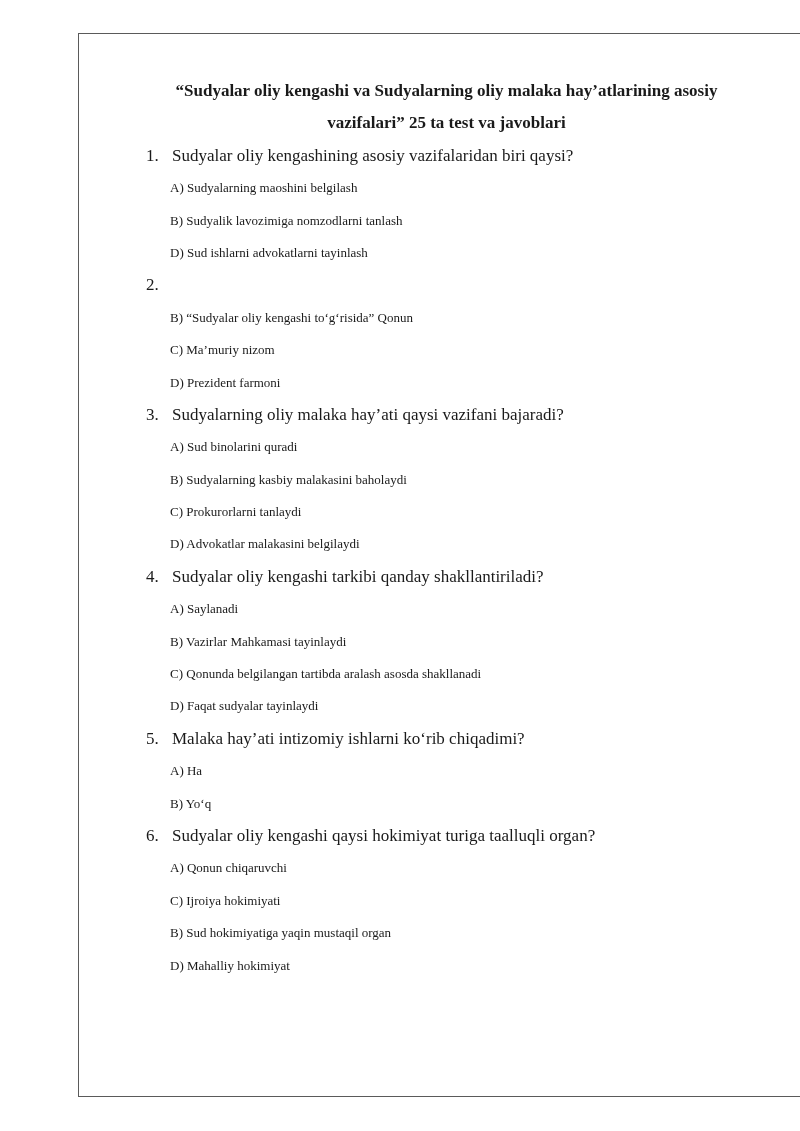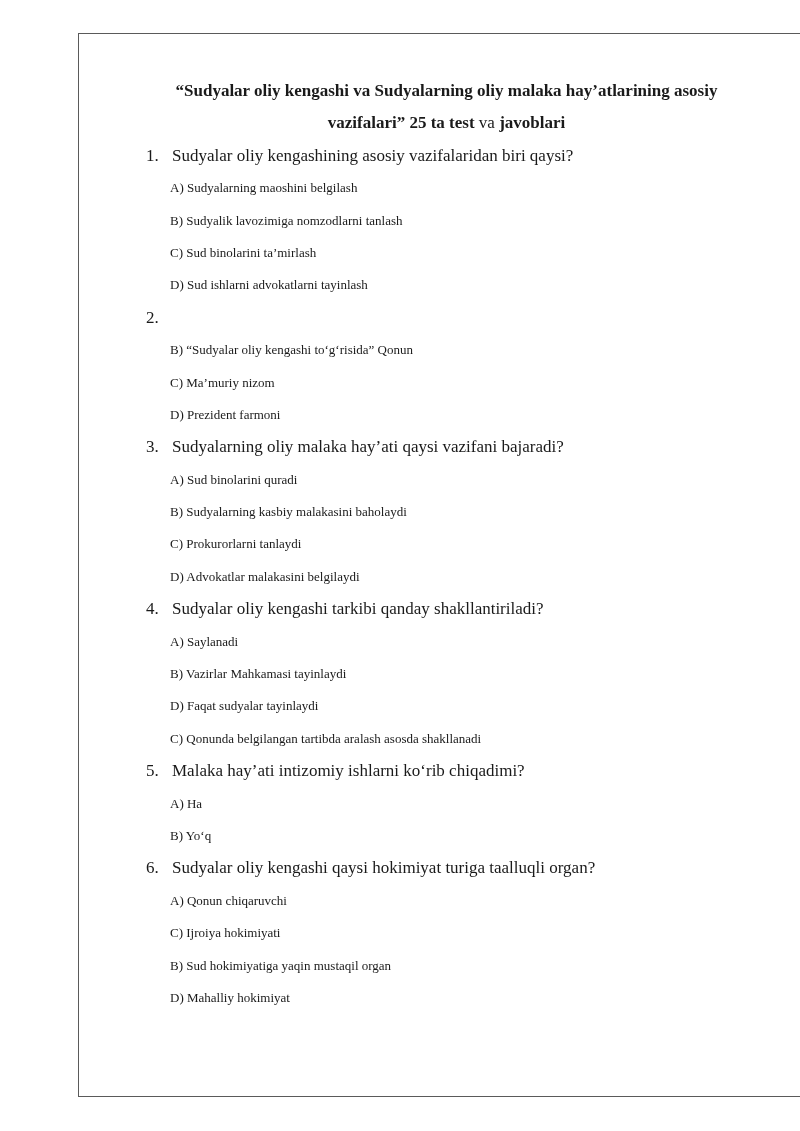--- a/index.html
+++ b/index.html
@@ -31,21 +31,21 @@
   }
   .title-line {
     text-align: center;
     font-weight: 700;
     font-size: 17px;
     height: 32.4px;
     line-height: 32.4px;
     white-space: nowrap;
   }
   .title-line .regular {
-    font-weight: 400;
+    font-weight: 700;
   }
   .q-line {
     display: flex;
     font-size: 17px;
     height: 32.4px;
     line-height: 32.4px;
     white-space: nowrap;
   }
   .q-num {
     flex: 0 0 26px;
@@ -68,21 +68,20 @@
       <div class="title-line">“Sudyalar oliy kengashi va Sudyalarning oliy malaka hay’atlarining asosiy</div>
       <div class="title-line"><span>vazifalari” 25 ta test</span><span class="regular"> va </span><span>javoblari</span></div>
     </div>
     <div id="questions">
         <div class="q-line">
           <span class="q-num">1.</span>
           <span>Sudyalar oliy kengashining asosiy vazifalaridan biri qaysi?</span>
         </div>
         <div class="opt-line">A) Sudyalarning maoshini belgilash</div>
         <div class="opt-line">B) Sudyalik lavozimiga nomzodlarni tanlash</div>
-        <div class="opt-line">C) Sud binolarini ta’mirlash</div>
         <div class="opt-line">D) Sud ishlarni advokatlarni tayinlash</div>
         <div class="q-line">
           <span class="q-num">2.</span>
         </div>
         <div class="opt-line">B) “Sudyalar oliy kengashi to‘g‘risida” Qonun</div>
         <div class="opt-line">C) Ma’muriy nizom</div>
         <div class="opt-line">D) Prezident farmoni</div>
         <div class="q-line">
           <span class="q-num">3.</span>
           <span>Sudyalarning oliy malaka hay’ati qaysi vazifani bajaradi?</span>
@@ -90,22 +89,22 @@
         <div class="opt-line">A) Sud binolarini quradi</div>
         <div class="opt-line">B) Sudyalarning kasbiy malakasini baholaydi</div>
         <div class="opt-line">C) Prokurorlarni tanlaydi</div>
         <div class="opt-line">D) Advokatlar malakasini belgilaydi</div>
         <div class="q-line">
           <span class="q-num">4.</span>
           <span>Sudyalar oliy kengashi tarkibi qanday shakllantiriladi?</span>
         </div>
         <div class="opt-line">A) Saylanadi</div>
         <div class="opt-line">B) Vazirlar Mahkamasi tayinlaydi</div>
+        <div class="opt-line">C) Qonunda belgilangan tartibda aralash asosda shakllanadi</div>
         <div class="opt-line">D) Faqat sudyalar tayinlaydi</div>
-        <div class="opt-line">C) Qonunda belgilangan tartibda aralash asosda shakllanadi</div>
         <div class="q-line">
           <span class="q-num">5.</span>
           <span>Malaka hay’ati intizomiy ishlarni ko‘rib chiqadimi?</span>
         </div>
         <div class="opt-line">A) Ha</div>
         <div class="opt-line">B) Yo‘q</div>
         <div class="q-line">
           <span class="q-num">6.</span>
           <span>Sudyalar oliy kengashi qaysi hokimiyat turiga taalluqli organ?</span>
         </div>

